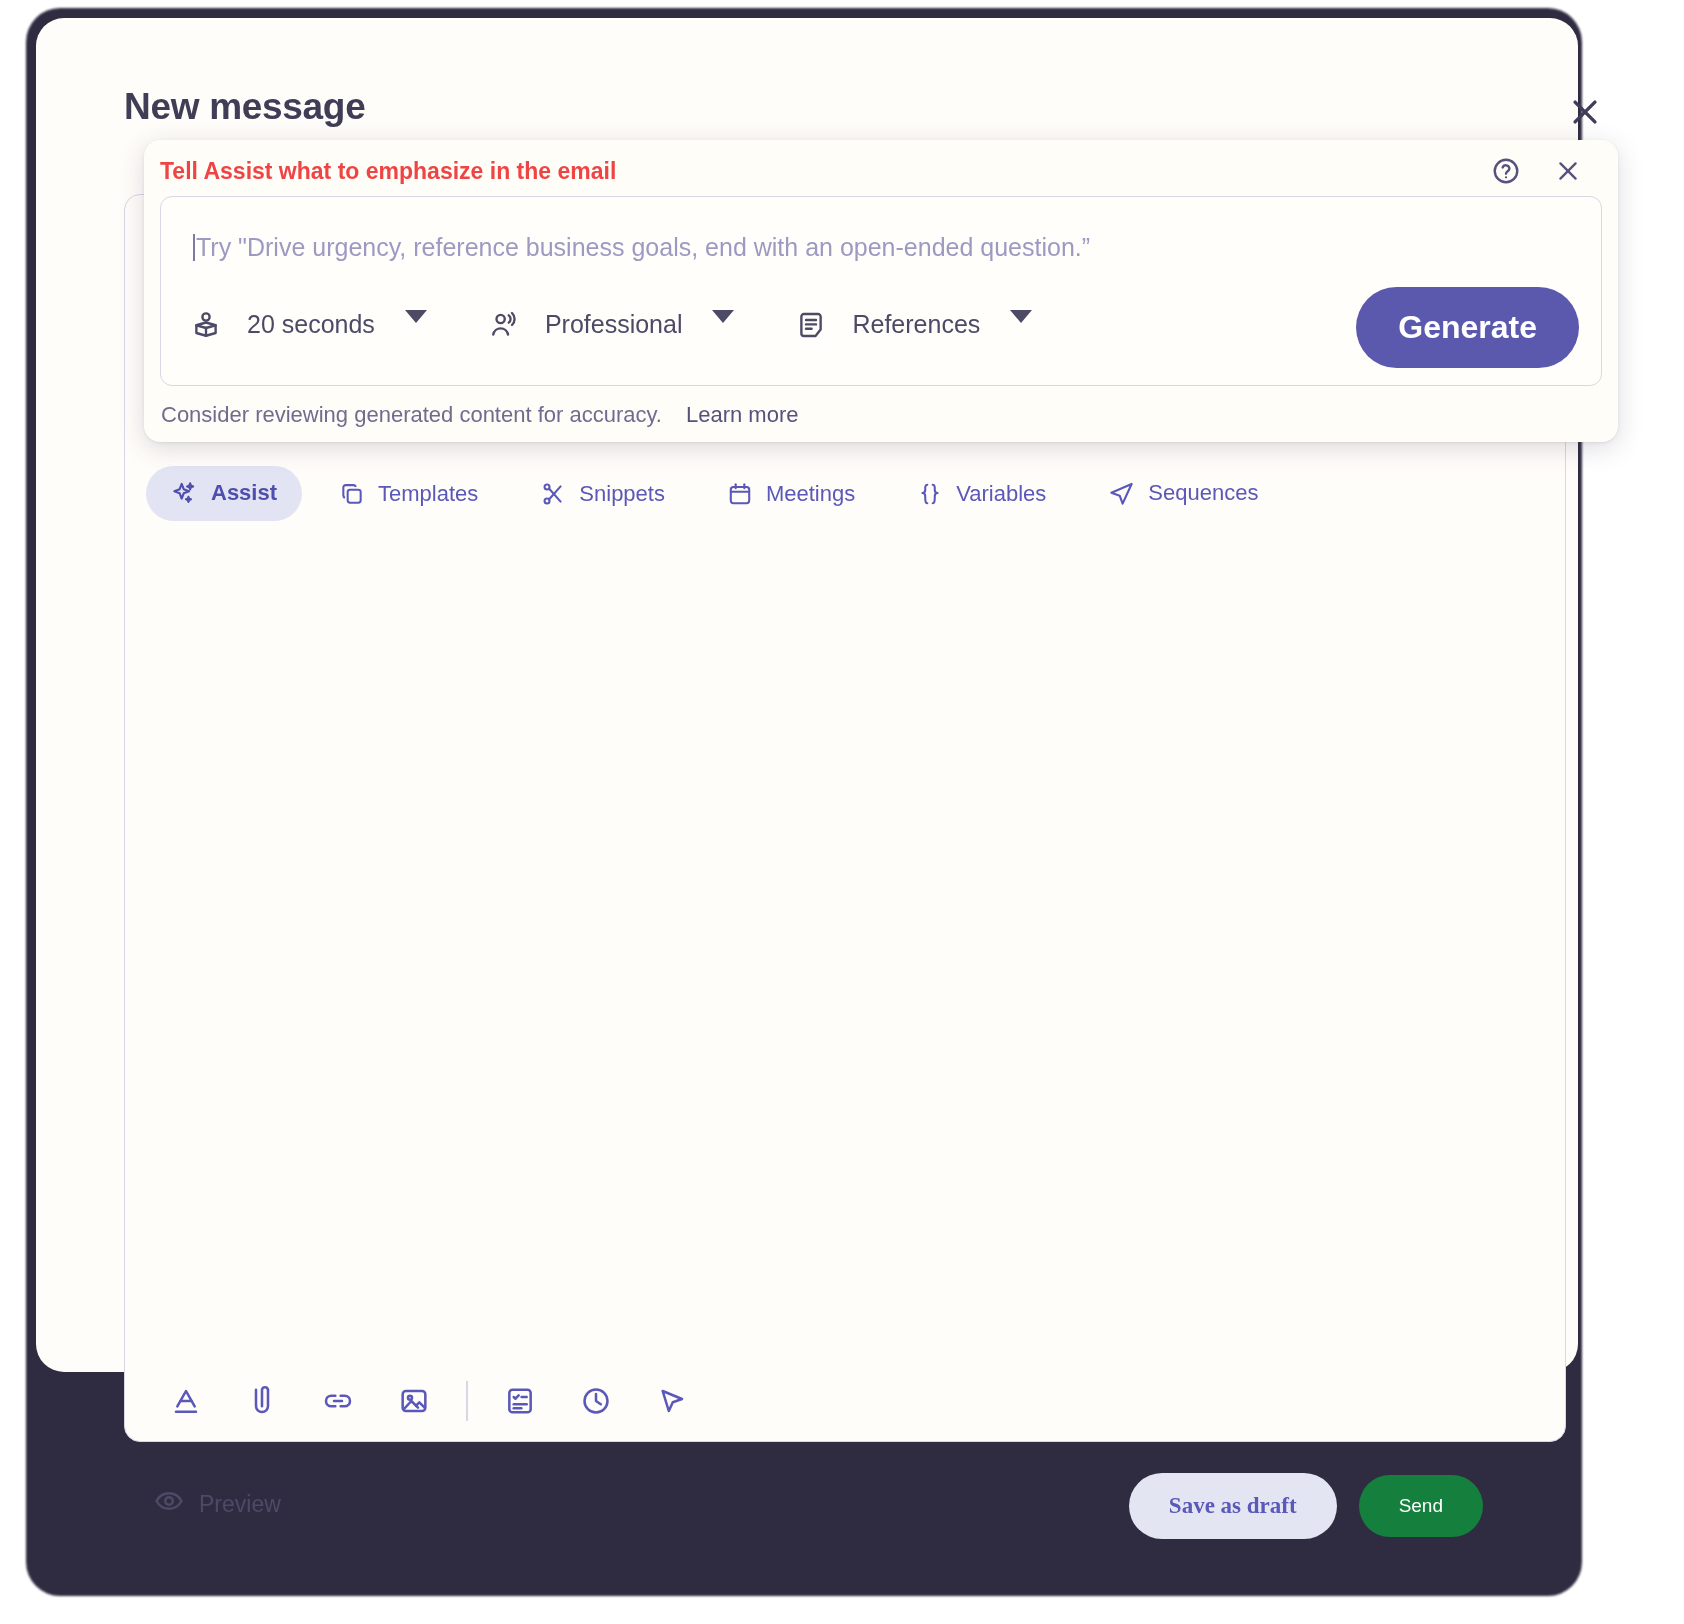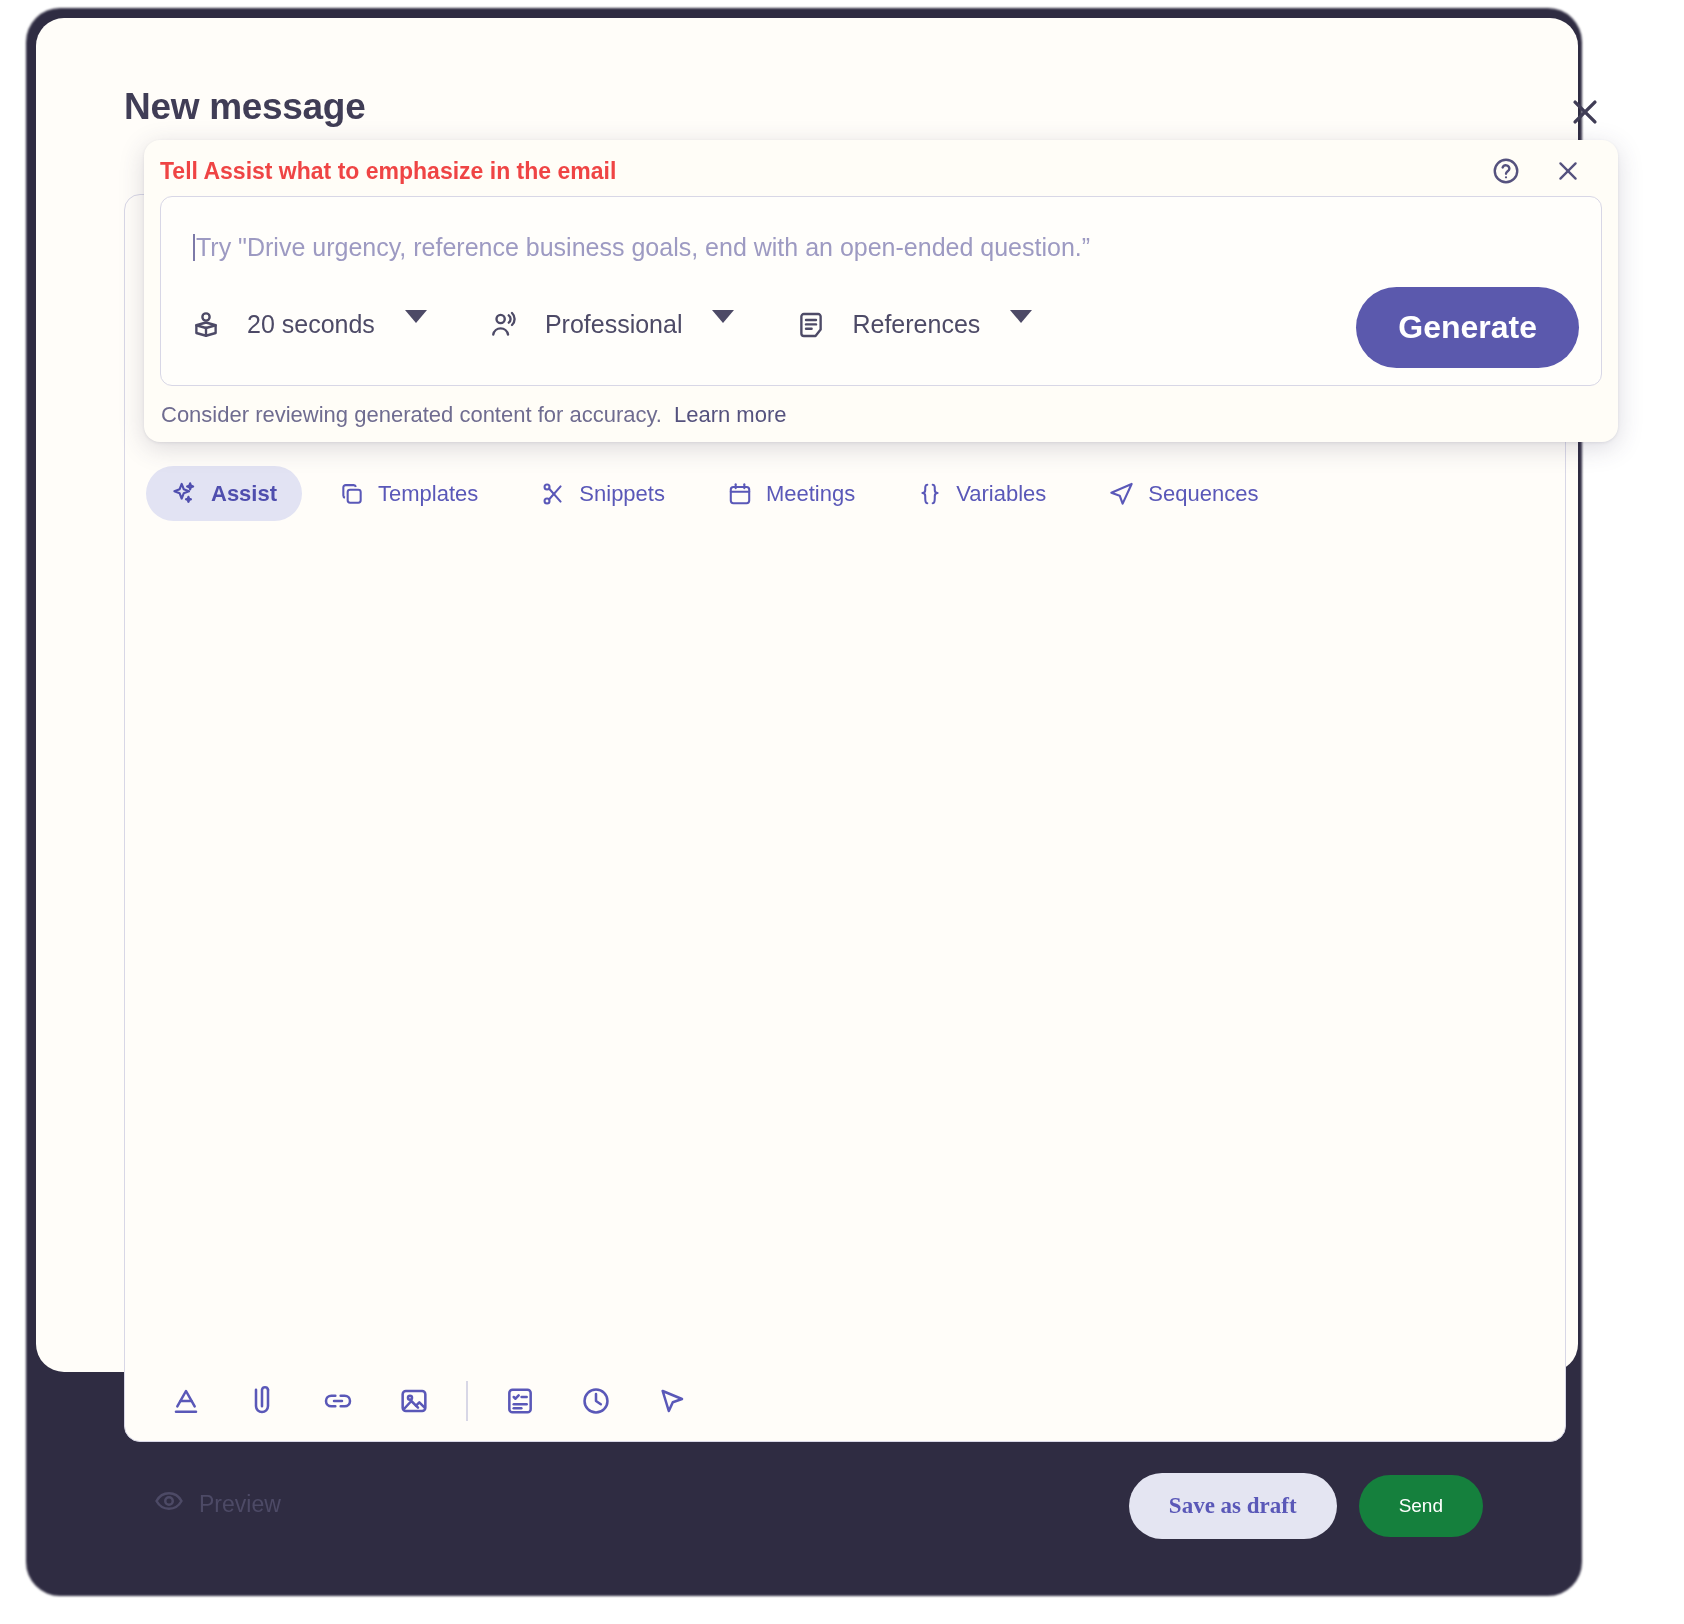--- a/index.html
+++ b/index.html
@@ -61,21 +61,21 @@
 
   
   .tabbar {
     position: absolute;
     left: 110px; top: 448px;
     display: flex;
     align-items: center;
     gap: 12px;
   }
   .tab {
-    display: flex; align-items: center;
+    display: flex; align-items: flex-start;
     gap: 13px;
     padding: 14px 25px;
     border-radius: 999px;
     color: #5a58b8;
     font-size: 22px;
     cursor: pointer;
     white-space: nowrap;
   }
   .tab.active {
     background: #e2e3f3;
@@ -236,21 +236,21 @@
 
   .assist-disclaimer {
     position: absolute;
     left: 17px; top: 262px;
     font-size: 22px;
     color: #6f6c90;
   }
   .assist-disclaimer a {
     color: #55527e;
     text-decoration: none;
-    margin-left: 12px;
+    margin-left: 24px;
     cursor: pointer;
   }
 </style>
 </head>
 <body>
 
 <div id="root">
 
   <div class="modal-shadow"></div>
 

